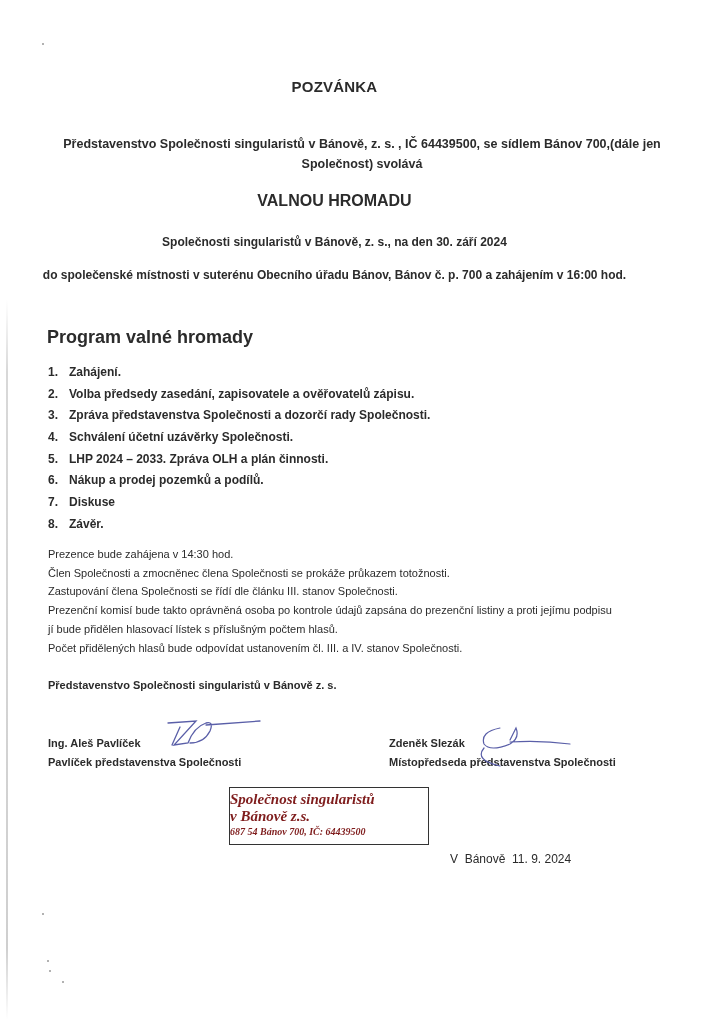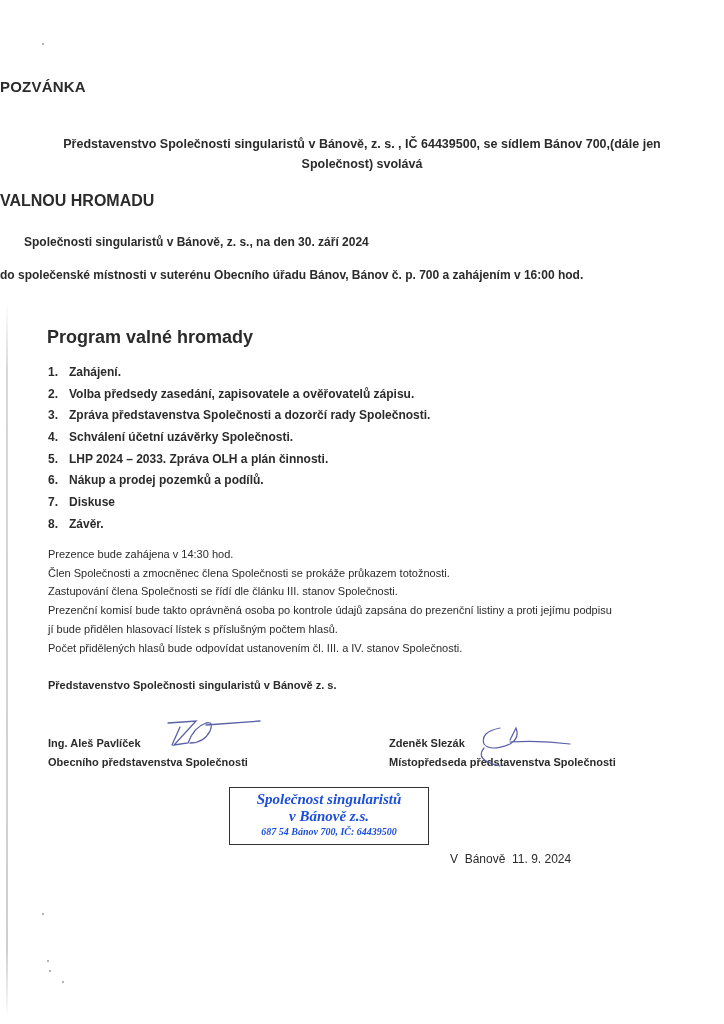--- a/index.html
+++ b/index.html
@@ -6,39 +6,39 @@
   body {
     width:724px; height:1024px; background:#ffffff; position:relative; overflow:hidden;
     font-family:"Liberation Sans", "DejaVu Sans", sans-serif; color:#2b2b2b;
   }
   .scan-line {
     position:absolute; left:6px; top:300px; width:2px; height:720px;
     background:linear-gradient(#ffffff, #d8d8d8 10%, #cfcfcf 90%, #ffffff);
   }
   .speck { position:absolute; width:2px; height:2px; background:#999; border-radius:1px; }
   .abs { position:absolute; }
-  .center { left:0; width:669px; text-align:left; }
+  .center { left:0; width:669px; text-align:center; }
   .title { top:78px; font-size:15px; font-weight:bold; letter-spacing:0.2px; }
   .intro { top:134px; left:40px; width:644px; text-align:center; font-size:12.5px; font-weight:bold; line-height:20px; }
   .valnou { top:192px; font-size:16px; font-weight:bold; }
-  .line1 { top:235px; font-size:12px; font-weight:bold;padding-left:24px; }
+  .line1 { top:235px; font-size:12px; font-weight:bold; }
   .line2 { top:268px; font-size:12px; font-weight:bold; }
   .prog-head { top:327px; left:47px; font-size:18px; font-weight:bold; }
   .prog-list { top:362px; left:48px; margin:0; padding:0; list-style:none; font-size:12px; font-weight:bold; }
   .prog-list li { height:21.7px; line-height:21.7px; display:flex; }
   .prog-list .num { width:21px; display:inline-block; }
   .notes { top:545px; left:48px; font-size:11px; line-height:18.7px; }
   .board { top:679px; left:48px; font-size:11px; font-weight:bold; }
   .sig-left { top:734px; left:48px; font-size:11px; font-weight:bold; line-height:19px; }
   .sig-right { top:734px; left:389px; font-size:11px; font-weight:bold; line-height:19px; }
   .signature { position:absolute; }
   .stamp {
     position:absolute; left:229px; top:787px; width:198px; height:56px;
-    border:1.5px solid #333; text-align:center;
-    font-family:"Liberation Serif", "DejaVu Serif", serif; font-style:italic; font-weight:bold; color:#1d4ed8;
+    border:1.5px solid #333; 
+    font-family:"Liberation Serif", "DejaVu Serif", serif; font-style:italic; font-weight:bold; color:#7f1d1d;
   }
   .stamp .s1 { font-size:15px; line-height:17px; margin-top:3px; }
   .stamp .s2 { font-size:15px; line-height:17px; }
   .stamp .s3 { font-size:10px; line-height:14px; }
   .place-date { top:852px; left:450px; font-size:12px; font-weight:normal; }
 </style>
 </head>
 <body>
 
 <div class="scan-line"></div>
@@ -96,21 +96,21 @@
   <div>Zastupování člena Společnosti se řídí dle článku III. stanov Společnosti.</div>
   <div>Prezenční komisí bude takto oprávněná osoba po kontrole údajů zapsána do prezenční listiny a proti jejímu podpisu</div>
   <div>jí bude přidělen hlasovací lístek s příslušným počtem hlasů.</div>
   <div>Počet přidělených hlasů bude odpovídat ustanovením čl. III. a IV. stanov Společnosti.</div>
 </div>
 
 <div class="abs board">Představenstvo Společnosti singularistů v Bánově z. s.</div>
 
 <div class="abs sig-left">
   <div>Ing. Aleš Pavlíček</div>
-  <div>Obecního představenstva Společnosti</div>
+  <div>Pavlíček představenstva Společnosti</div>
 </div>
 <svg class="signature" style="left:160px;top:715px;" width="110" height="40" viewBox="0 0 110 40">
   <path d="M8 8 L36 6 L14 30 L28 28 Q34 12 46 8 Q54 6 50 16 Q44 28 30 28 M20 12 L12 30 M46 10 L100 6" fill="none" stroke="#5a5fa8" stroke-width="1.3" stroke-linecap="round"></path>
 </svg>
 
 <div class="abs sig-right">
   <div>Zdeněk Slezák</div>
   <div>Místopředseda představenstva Společnosti</div>
 </div>
 <svg class="signature" style="left:470px;top:722px;" width="110" height="50" viewBox="0 0 110 50">

